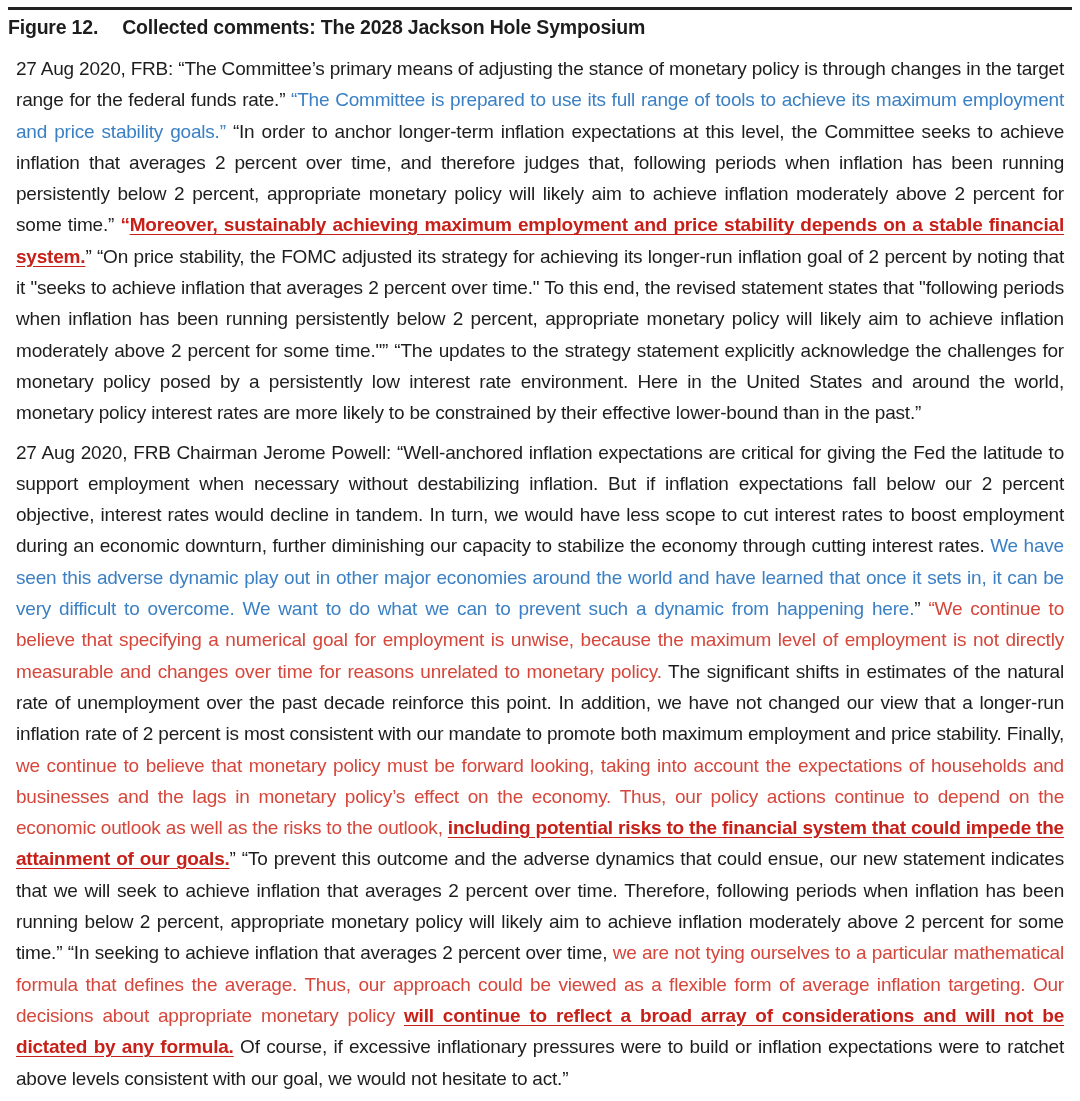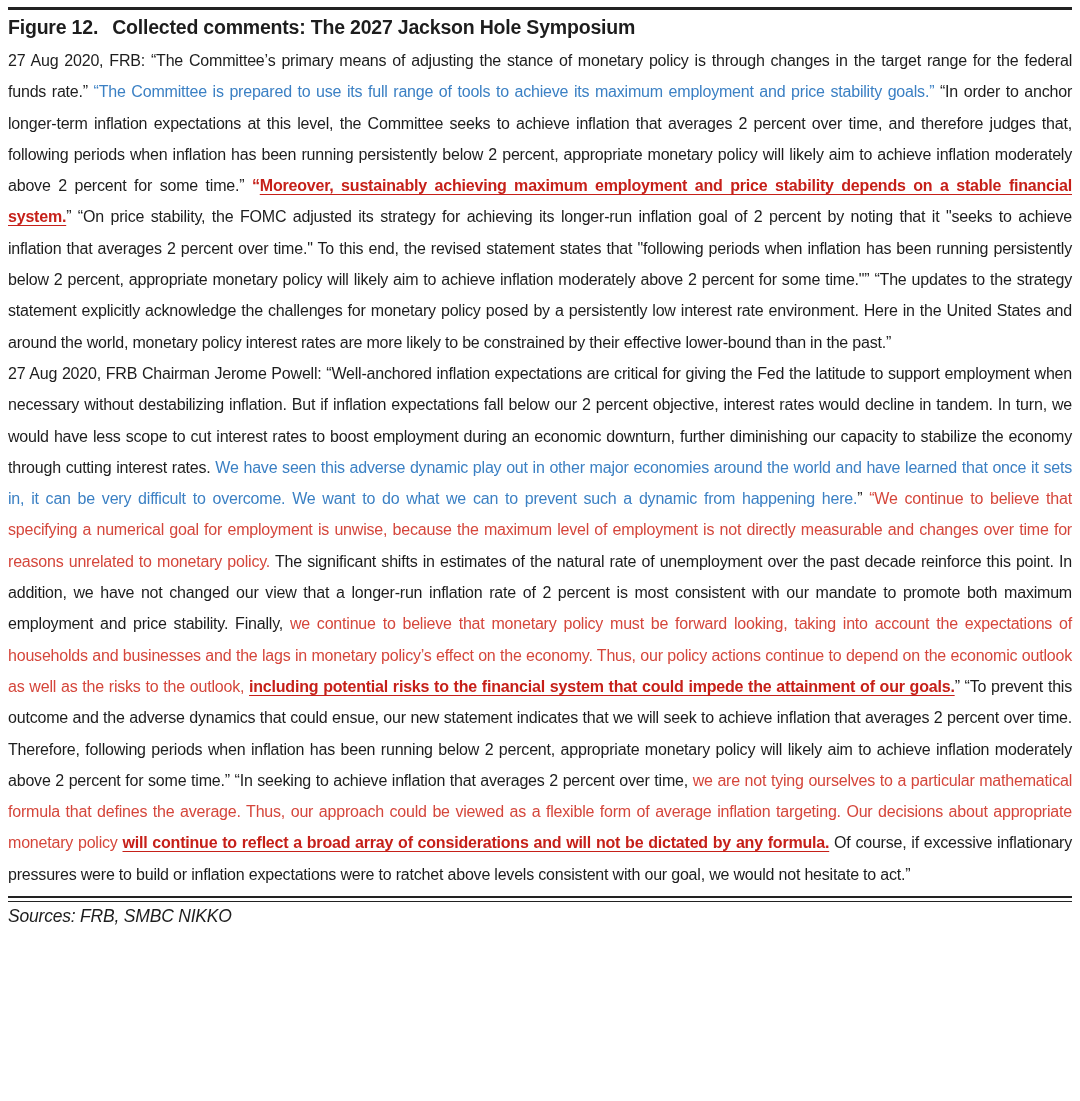--- a/index.html
+++ b/index.html
@@ -22,25 +22,25 @@
   }
   .title {
     margin: 0;
     padding: 4px 0 5px 0;
     font-size: 19.5px;
     font-weight: bold;
     line-height: 26px;
     letter-spacing: -0.2px;
   }
   .title .title-prefix {
-    margin-right: 14px;
+    margin-right: 24px;
   }
   .body-para {
-    margin: 0;
-    font-size: 16px;
+    margin: 8px;
+    font-size: 19px;
     line-height: 31.3px;
     text-align: justify;
     letter-spacing: -0.2px;
   }
   .seg { white-space: normal; }
   .seg-black { color: var(--c-text, #1d1d1d); }
   .seg-blue  { color: var(--c-blue, #3b80c4); }
   .seg-red   { color: var(--c-red, #d5463b); }
   .seg-red-underline {
     color: var(--c-red, #d5463b);
@@ -68,19 +68,19 @@
     padding: 4px 0 6px 0;
     letter-spacing: -0.2px;
   }
 </style>
 </head>
 <body>
 
 <div class="page">
   <div class="top-rule"></div>
   <h1 class="title">
-    <span class="title-prefix">Figure 12.</span><span>Collected comments: The 2027 Jackson Hole Symposium</span>
+    <span class="title-prefix">Figure 12.</span><span>Collected comments: The 2028 Jackson Hole Symposium</span>
   </h1>
   <p class="body-para"><span class="seg seg-black">27 Aug 2020, FRB: “The Committee’s primary means of adjusting the stance of monetary policy is through changes in the target range for the federal funds rate.” </span><span class="seg seg-blue">“The Committee is prepared to use its full range of tools to achieve its maximum employment and price stability goals.”</span><span class="seg seg-black"> “In order to anchor longer-term inflation expectations at this level, the Committee seeks to achieve inflation that averages 2 percent over time, and therefore judges that, following periods when inflation has been running persistently below 2 percent, appropriate monetary policy will likely aim to achieve inflation moderately above 2 percent for some time.” </span><span class="seg seg-red-bold">“</span><span class="seg seg-red-bold-underline">Moreover, sustainably achieving maximum employment and price stability depends on a stable financial system.</span><span class="seg seg-black">” “On price stability, the FOMC adjusted its strategy for achieving its longer-run inflation goal of 2 percent by noting that it "seeks to achieve inflation that averages 2 percent over time." To this end, the revised statement states that "following periods when inflation has been running persistently below 2 percent, appropriate monetary policy will likely aim to achieve inflation moderately above 2 percent for some time."” “The updates to the strategy statement explicitly acknowledge the challenges for monetary policy posed by a persistently low interest rate environment. Here in the United States and around the world, monetary policy interest rates are more likely to be constrained by their effective lower-bound than in the past.”</span></p>
   <p class="body-para"><span class="seg seg-black">27 Aug 2020, FRB Chairman Jerome Powell: “Well-anchored inflation expectations are critical for giving the Fed the latitude to support employment when necessary without destabilizing inflation. But if inflation expectations fall below our 2 percent objective, interest rates would decline in tandem. In turn, we would have less scope to cut interest rates to boost employment during an economic downturn, further diminishing our capacity to stabilize the economy through cutting interest rates. </span><span class="seg seg-blue">We have seen this adverse dynamic play out in other major economies around the world and have learned that once it sets in, it can be very difficult to overcome. We want to do what we can to prevent such a dynamic from happening here.</span><span class="seg seg-black">” </span><span class="seg seg-red">“We continue to believe that specifying a numerical goal for employment is unwise, because the maximum level of employment is not directly measurable and changes over time for reasons unrelated to monetary policy.</span><span class="seg seg-black"> The significant shifts in estimates of the natural rate of unemployment over the past decade reinforce this point. In addition, we have not changed our view that a longer-run inflation rate of 2 percent is most consistent with our mandate to promote both maximum employment and price stability. Finally, </span><span class="seg seg-red-underline">we continue to believe that monetary policy must be forward looking, taking into account the expectations of households and businesses and the lags in monetary policy’s effect on the economy. Thus, our policy actions continue to depend on the economic outlook as well as the risks to the outlook, </span><span class="seg seg-red-bold-underline">including potential risks to the financial system that could impede the attainment of our goals.</span><span class="seg seg-black">” “To prevent this outcome and the adverse dynamics that could ensue, our new statement indicates that we will seek to achieve inflation that averages 2 percent over time. Therefore, following periods when inflation has been running below 2 percent, appropriate monetary policy will likely aim to achieve inflation moderately above 2 percent for some time.” “In seeking to achieve inflation that averages 2 percent over time, </span><span class="seg seg-red-underline">we are not tying ourselves to a particular mathematical formula that defines the average. Thus, our approach could be viewed as a flexible form of average inflation targeting. Our decisions about appropriate monetary policy </span><span class="seg seg-red-bold-underline">will continue to reflect a broad array of considerations and will not be dictated by any formula.</span><span class="seg seg-black"> Of course, if excessive inflationary pressures were to build or inflation expectations were to ratchet above levels consistent with our goal, we would not hesitate to act.”</span></p>
   <div class="footer-rule"></div>
   <div class="sources">Sources: FRB, SMBC NIKKO</div>
 </div>
 
 </body></html>

